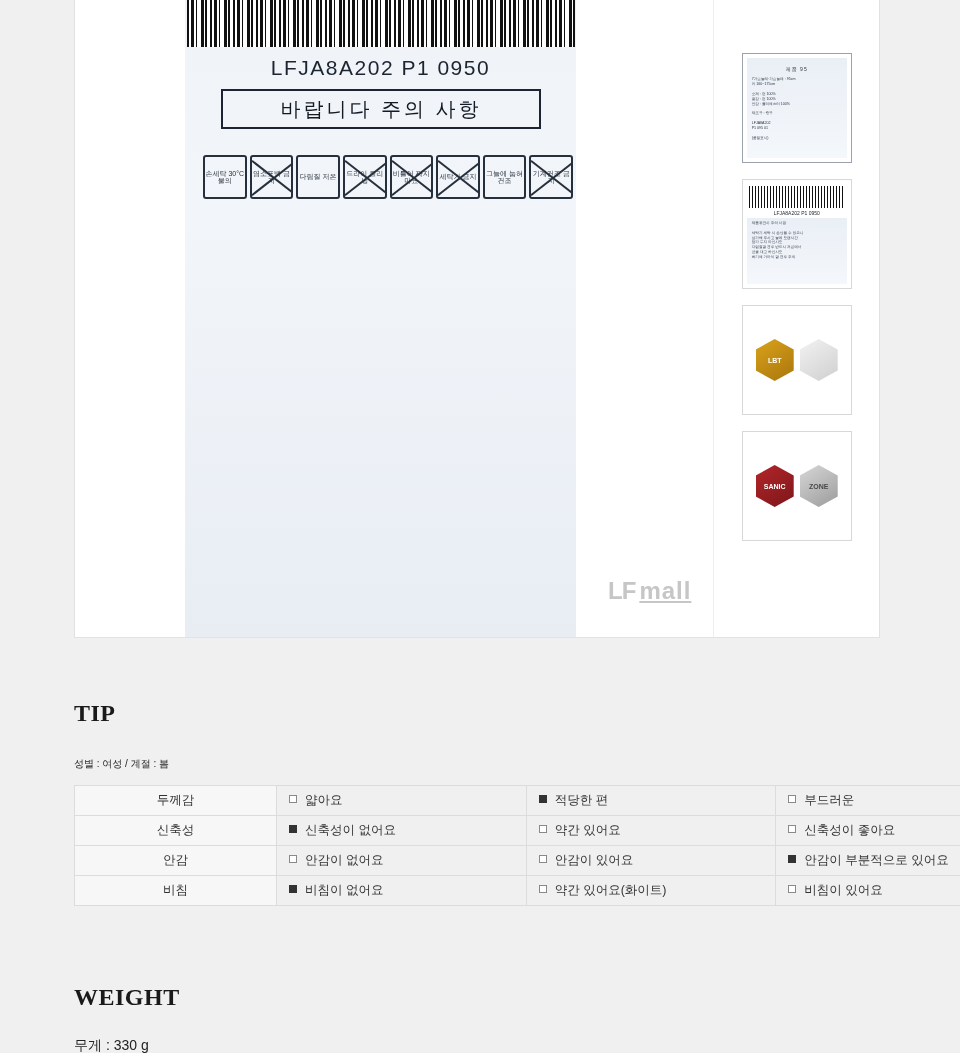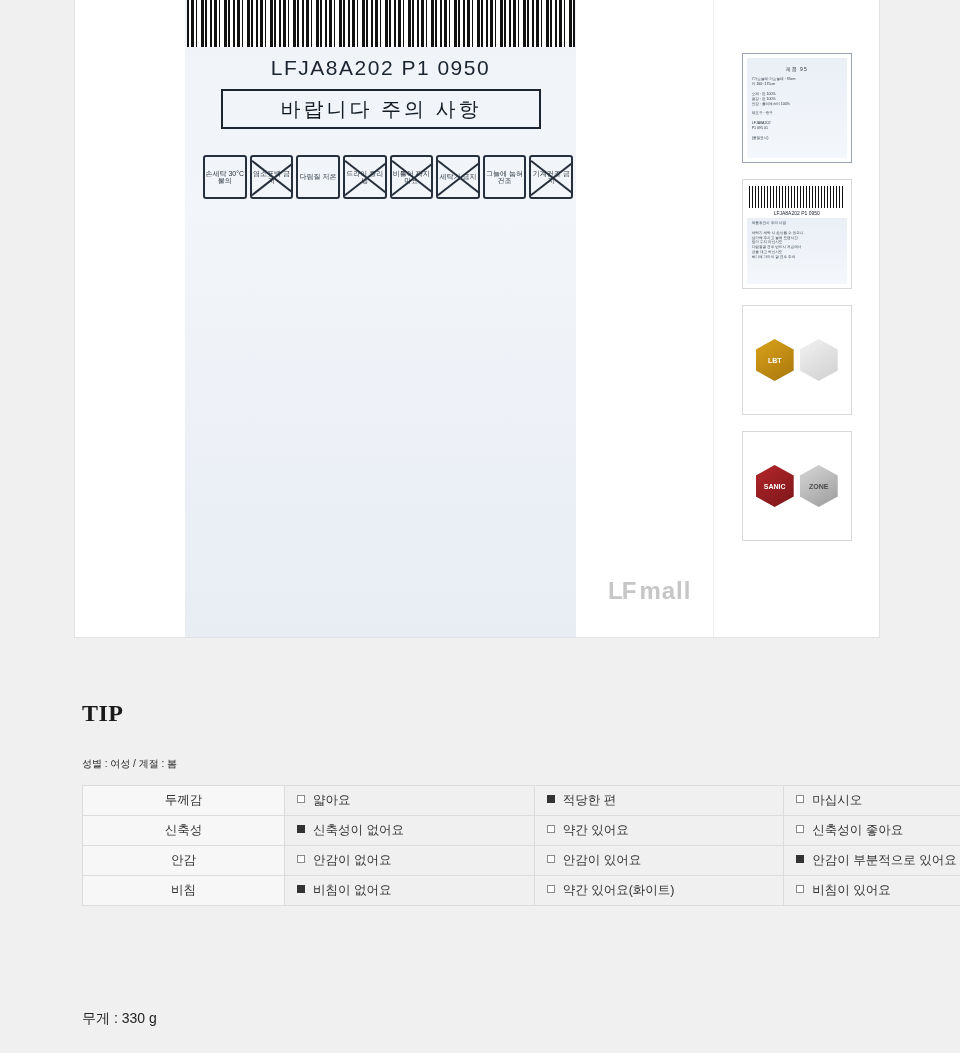--- a/index.html
+++ b/index.html
@@ -95,20 +95,21 @@
     color: #141c26;
     white-space: pre-line;
   }
   .watermark {
     position: absolute;
     right: 22px; bottom: 32px;
     font-size: 24px;
     font-weight: bold;
     color: #c6c6c6;
     letter-spacing: 1px;
+    text-decoration: underline;
   }
   .wm-mark {
     display: inline-block;
     letter-spacing: -1px;
     margin-right: 4px;
   }
 
   
   .viewer-thumbs {
     width: 166px;
@@ -154,21 +155,21 @@
     font-size: 7px; font-weight: bold; color: #fff;
   }
   .hex-gold { background: linear-gradient(145deg,#d9a21b,#a9760c); }
   .hex-white { background: linear-gradient(145deg,#f2f2f2,#cfcfcf); color: #555; }
   .hex-red { background: linear-gradient(145deg,#b3262a,#7c1619); }
   .hex-silver { background: linear-gradient(145deg,#d7d7d7,#9b9b9b); color:#4a4a4a; }
 
   
   .section {
     position: absolute;
-    left: 82px;
+    left: 74px;
     width: 806px;
   }
   .sec-tip { top: 700px; }
   .sec-weight { top: 984px; }
   h2.sec-title {
     margin: 0;
     font-family: "Liberation Serif", serif;
     font-size: 24px;
     font-weight: bold;
     color: #1a1a1a;
@@ -306,21 +307,21 @@
 <div class="section sec-tip">
   <h2 class="sec-title">TIP</h2>
   <div class="sec-sub">성별 : 여성 / 계절 : 봄</div>
 
   <table class="spec">
     <tbody>
       <tr>
         <td class="rowhead">두께감</td>
         <td class="opt"><span class="box"></span><span>얇아요</span></td>
         <td class="opt"><span class="box on"></span><span>적당한 편</span></td>
-        <td class="opt"><span class="box"></span><span>마십시오</span></td>
+        <td class="opt"><span class="box"></span><span>부드러운</span></td>
       </tr>
       <tr>
         <td class="rowhead">신축성</td>
         <td class="opt"><span class="box on"></span><span>신축성이 없어요</span></td>
         <td class="opt"><span class="box"></span><span>약간 있어요</span></td>
         <td class="opt"><span class="box"></span><span>신축성이 좋아요</span></td>
       </tr>
       <tr>
         <td class="rowhead">안감</td>
         <td class="opt"><span class="box"></span><span>안감이 없어요</span></td>
@@ -331,14 +332,15 @@
         <td class="rowhead">비침</td>
         <td class="opt"><span class="box on"></span><span>비침이 없어요</span></td>
         <td class="opt"><span class="box"></span><span>약간 있어요(화이트)</span></td>
         <td class="opt"><span class="box"></span><span>비침이 있어요</span></td>
       </tr>
     </tbody>
   </table>
 </div>
 
 <div class="section sec-weight">
+  <h2 class="sec-title">WEIGHT</h2>
   <div class="weight-line">무게 : 330 g</div>
 </div>
 
 </body></html>

